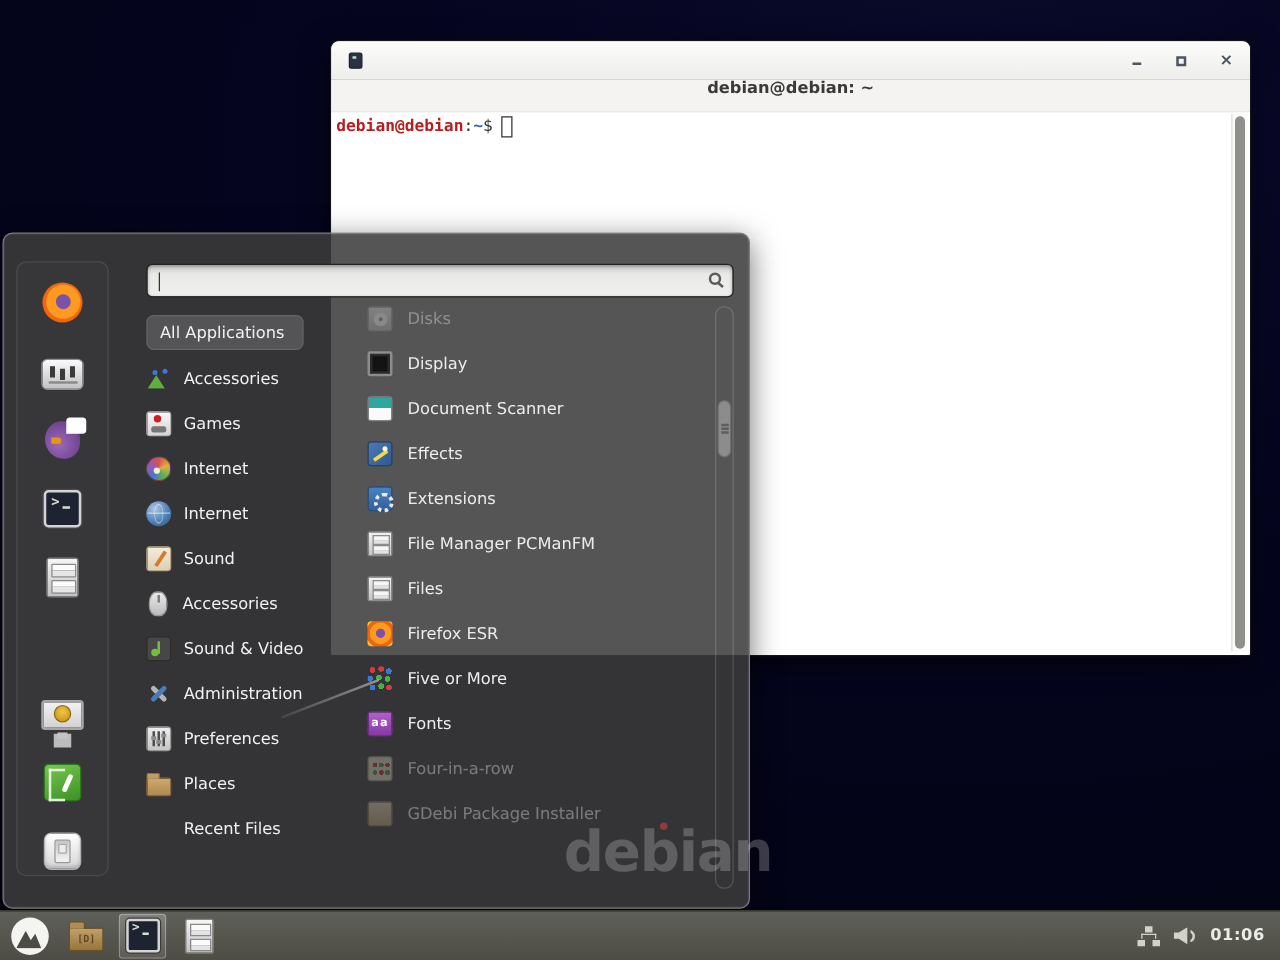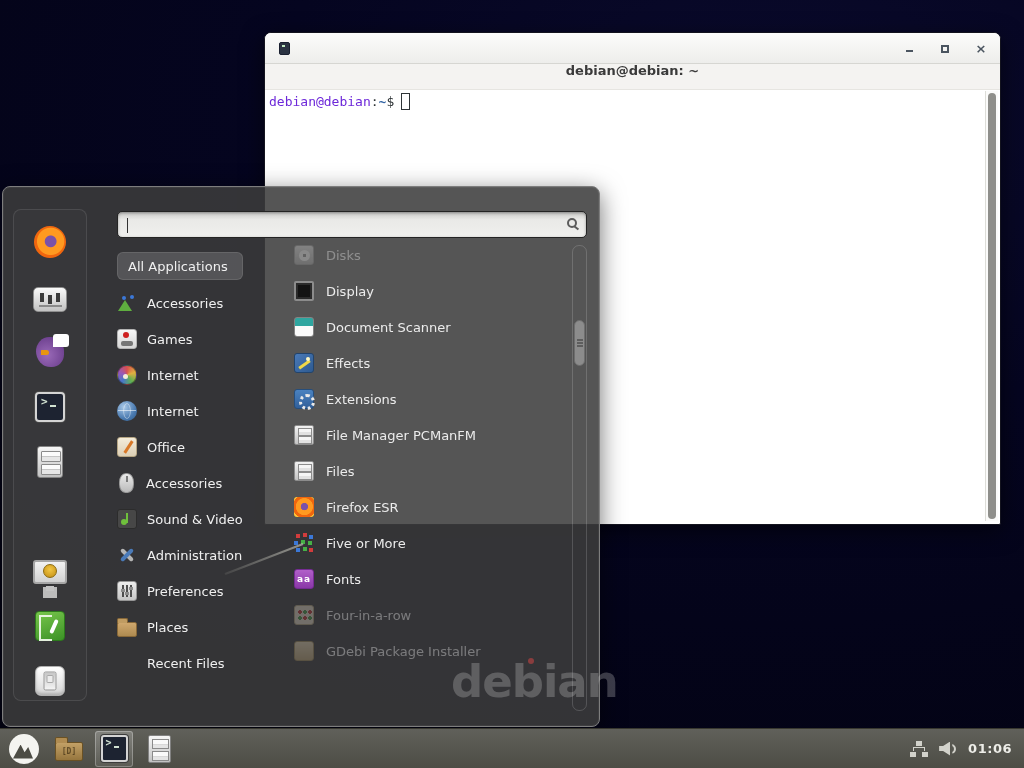--- a/index.html
+++ b/index.html
@@ -43,21 +43,21 @@
     display:flex; align-items:center; padding-left:8px;
   }
   .tm-item{ font-size:13px; color:#3c3c3c; padding:0 10px; line-height:26px; }
 
   .term-body{ position:relative; height:433px; background:#ffffff; border-radius:0 0 2px 2px; }
   .prompt-line{
     position:absolute; left:4px; top:3px;
     font-family:"DejaVu Sans Mono","Liberation Mono",monospace; font-size:13px;
     display:flex; align-items:center;
   }
-  .p-user{ color:#6d28d9; font-weight:normal; }
+  .p-user{ color:#b91c1c; font-weight:bold; }
   .p-sep{ color:#2e3436; }
   .p-path{ color:#3465a4; font-weight:bold; }
   .p-sym{ color:#2e3436; }
   .p-cursor{ width:9px; height:17px; border:1px solid #2e3436; margin-left:7px; }
 
   .term-scroll{
     position:absolute; top:1px; bottom:2px; right:2px; width:13px;
     background:#fbfbfa; border-left:1px solid #dddDD8;
   }
   .term-scroll .thumb{
@@ -401,21 +401,21 @@
         <div class="cat-row">
           <span class="mi js-icon icon-graphics"></span>
           <span class="cat-label">Internet</span>
         </div>
         <div class="cat-row">
           <span class="mi js-icon icon-internet"></span>
           <span class="cat-label">Internet</span>
         </div>
         <div class="cat-row">
           <span class="mi js-icon icon-office"></span>
-          <span class="cat-label">Office</span>
+          <span class="cat-label">Sound</span>
         </div>
         <div class="cat-row">
           <span class="mi js-icon icon-programming"></span>
           <span class="cat-label">Accessories</span>
         </div>
         <div class="cat-row">
           <span class="mi js-icon icon-sound-video"></span>
           <span class="cat-label">Sound &amp; Video</span>
         </div>
         <div class="cat-row">

